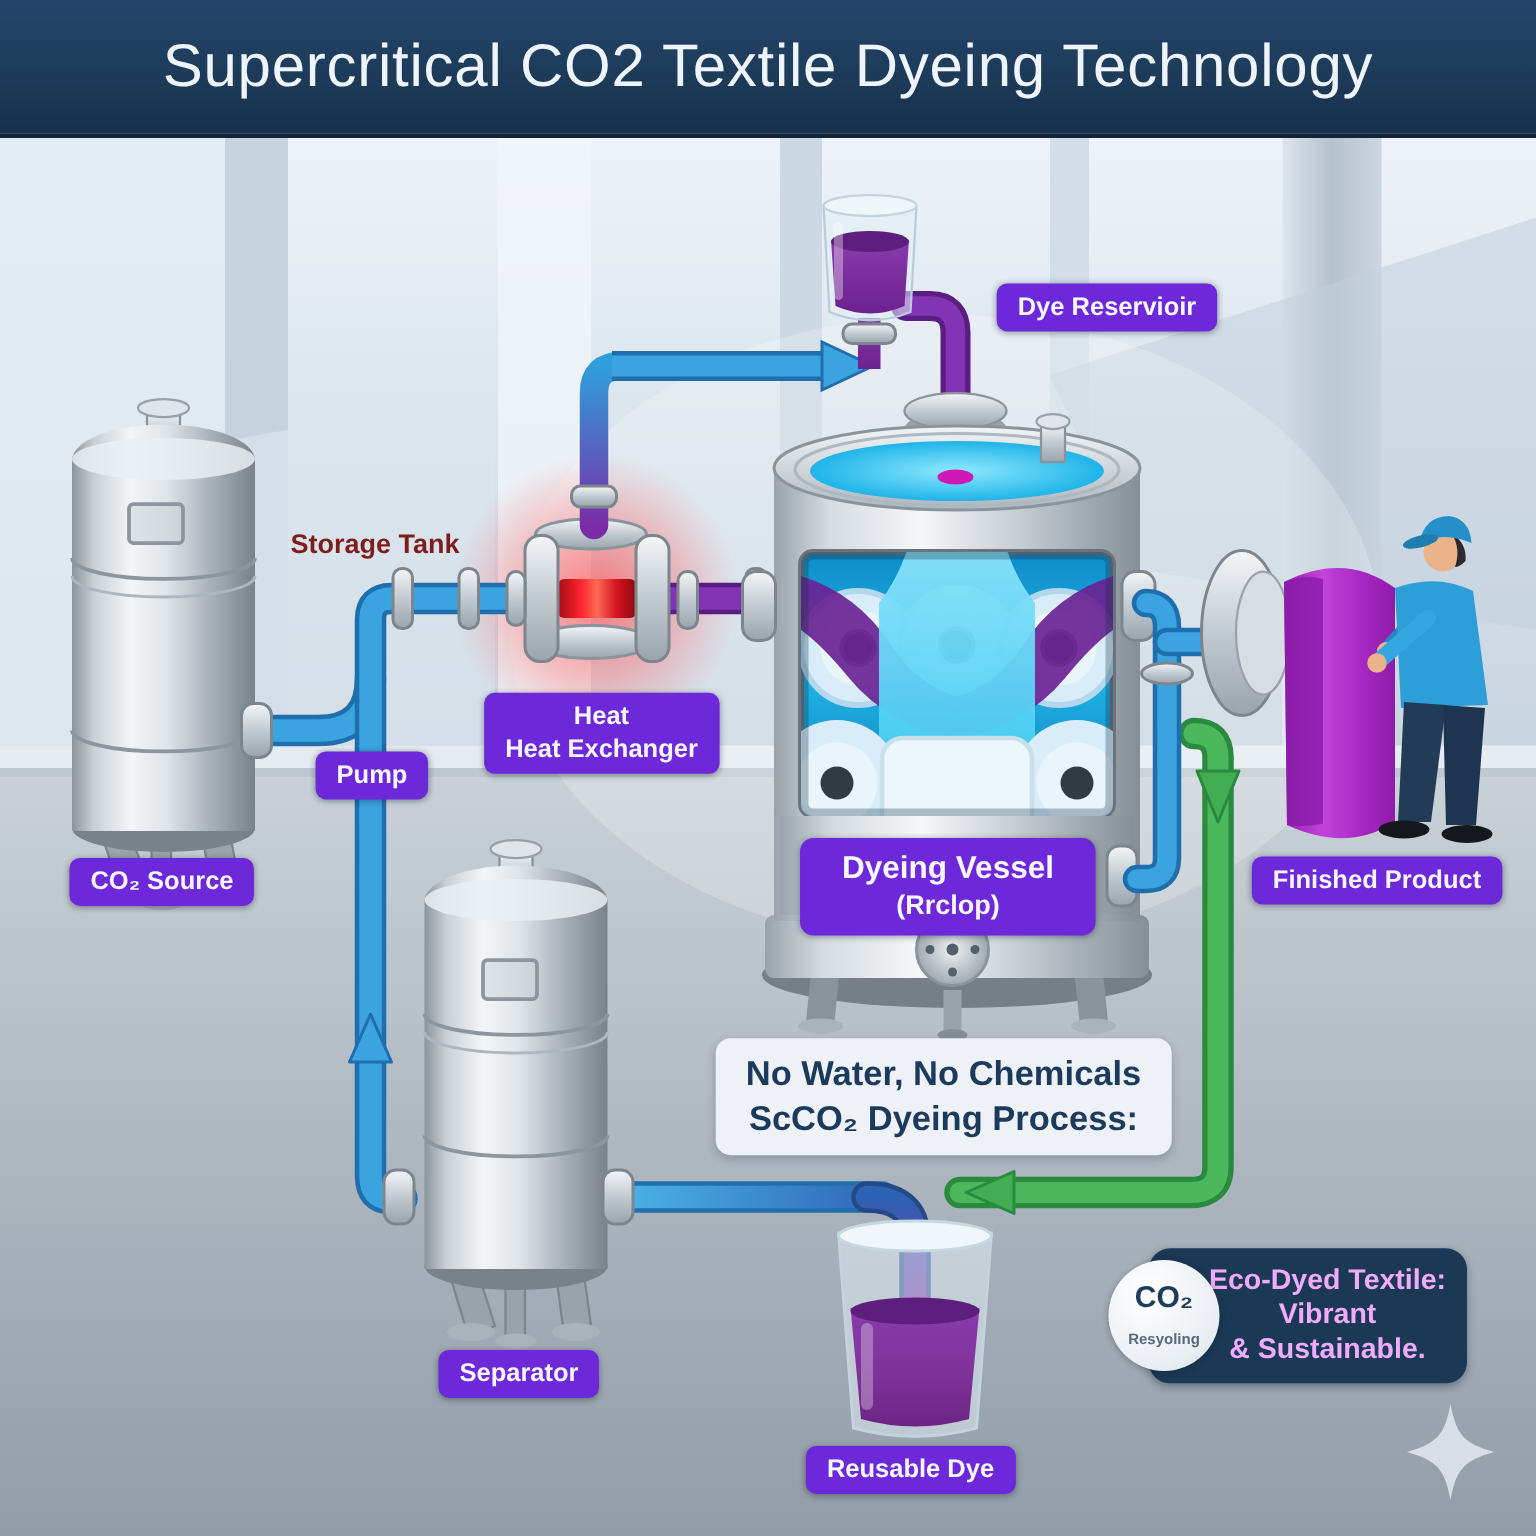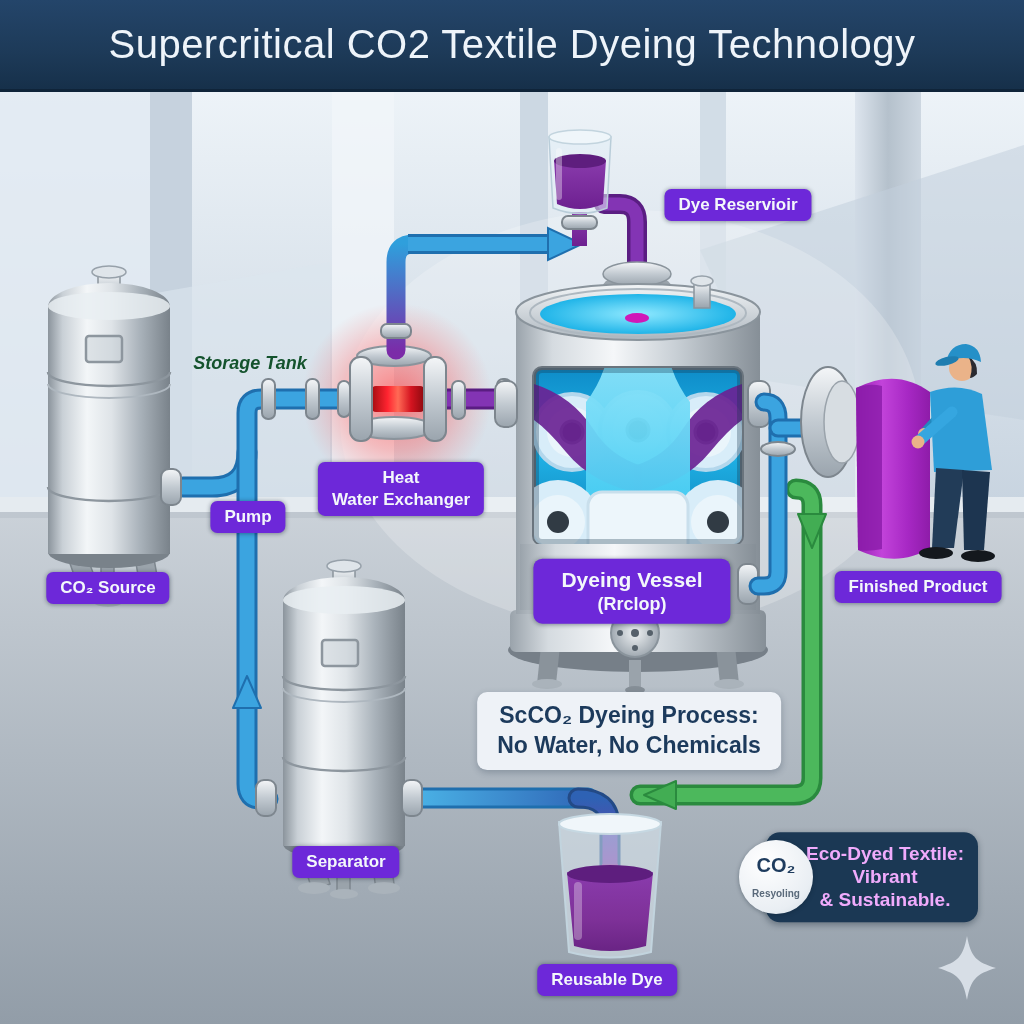--- a/index.html
+++ b/index.html
@@ -11,22 +11,22 @@
           display:flex;align-items:center;justify-content:center;
           border-bottom:3px solid #0f2439;box-sizing:border-box;z-index:5;}
   .banner h1{margin:0;color:#eef4fa;font-size:40px;font-weight:500;letter-spacing:.5px;}
   .chip{position:absolute;transform:translate(-50%,-50%);background:#6d28d9;
         color:#f3f7fb;font-size:17px;font-weight:600;line-height:1.3;
         padding:5px 14px;border-radius:7px;white-space:nowrap;text-align:center;
         box-shadow:0 1px 4px rgba(10,25,40,.4);z-index:6;}
   .chip span{display:block;}
   .chip.big{font-size:21px;font-weight:700;padding:7px 28px;border-radius:9px;}
   .chip.big .sub{font-size:18px;font-weight:600;}
-  .plain-label{position:absolute;transform:translate(-50%,-50%);color:#14532d;
-        font-size:18px;font-weight:700;white-space:nowrap;z-index:6;font-style:italic;}
+  .plain-label{position:absolute;transform:translate(-50%,-50%);color:#7f1d1d;
+        font-size:18px;font-weight:700;white-space:nowrap;z-index:6;}
   .note{position:absolute;transform:translate(-50%,-50%);background:#eef2f7;
         color:#1c3a5c;font-size:23px;font-weight:700;line-height:1.3;
         padding:9px 20px;border-radius:10px;text-align:center;white-space:nowrap;
         box-shadow:0 2px 6px rgba(30,50,70,.25);z-index:6;}
   .note span{display:block;}
   .eco-box{position:absolute;transform:translate(-50%,-50%);background:#1b3854;
         color:#f0abfc;font-size:19px;font-weight:700;line-height:1.22;
         padding:10px 14px 10px 40px;border-radius:14px;text-align:center;
         white-space:nowrap;z-index:6;box-shadow:0 2px 6px rgba(10,25,40,.35);}
   .eco-box span{display:block;}
@@ -393,41 +393,41 @@
 <div class="banner">
   <h1>Supercritical CO2 Textile Dyeing Technology</h1>
 </div>
 
 <div class="plain-label" style="left:250px;top:363px">Storage Tank</div>
 
 <div class="chip" style="left:248px;top:517px">Pump</div>
 
 <div class="chip" style="left:401px;top:489px">
   <span>Heat</span>
-  <span>Water Exchanger</span>
+  <span>Heat Exchanger</span>
 </div>
 
 <div class="chip" style="left:738px;top:205px">Dye Reservioir</div>
 
 <div class="chip" style="left:108px;top:588px">CO₂ Source</div>
 
 <div class="chip big" style="left:632px;top:591px">
   <span>Dyeing Vessel</span>
   <span class="sub">(Rrclop)</span>
 </div>
 
 <div class="chip" style="left:918px;top:587px">Finished Product</div>
 
-<div class="chip" style="left:346px;top:862px">Separator</div>
+<div class="chip" style="left:346px;top:916px">Separator</div>
 
 <div class="chip" style="left:607px;top:980px">Reusable Dye</div>
 
 <div class="note" style="left:629px;top:731px">
+  <span>No Water, No Chemicals</span>
   <span>ScCO₂ Dyeing Process:</span>
-  <span>No Water, No Chemicals</span>
 </div>
 
 <div class="eco-box" style="left:872px;top:877px">
   <span>Eco-Dyed Textile:</span>
   <span>Vibrant</span>
   <span>&amp; Sustainable.</span>
 </div>
 <div class="eco-badge" style="left:776px;top:877px">
   <span class="gas">CO₂</span>
   <span class="cap">Resyoling</span>

